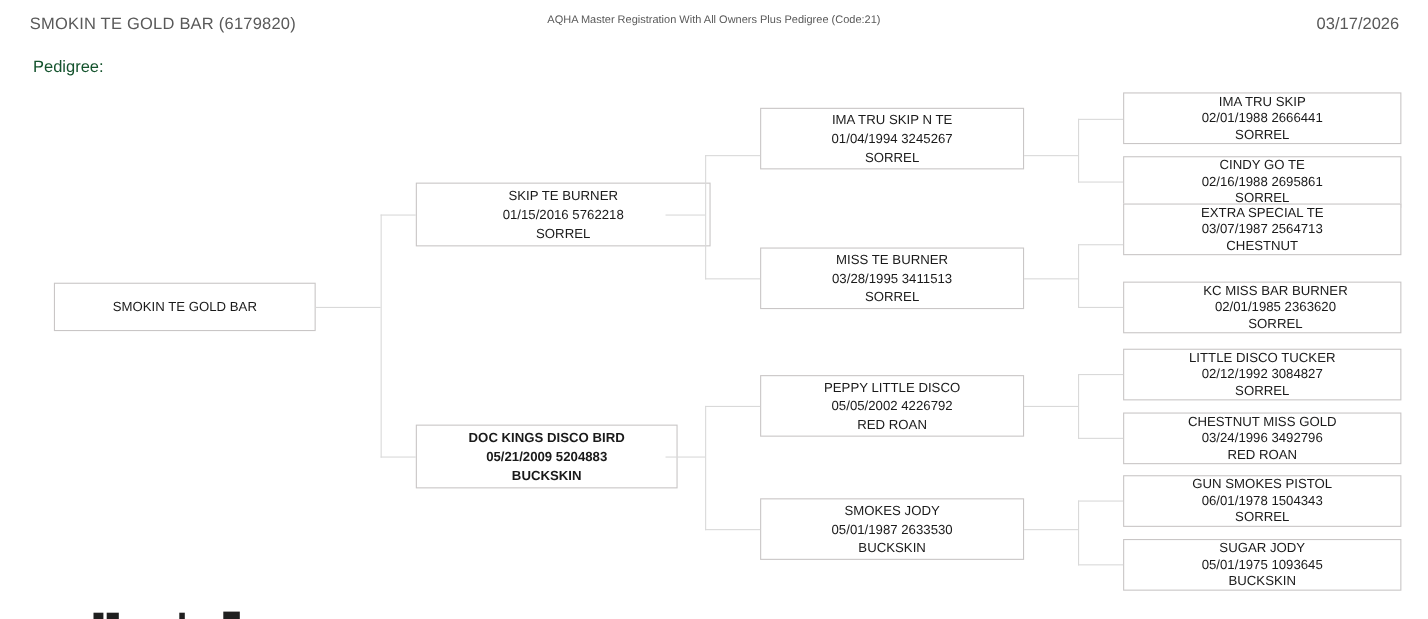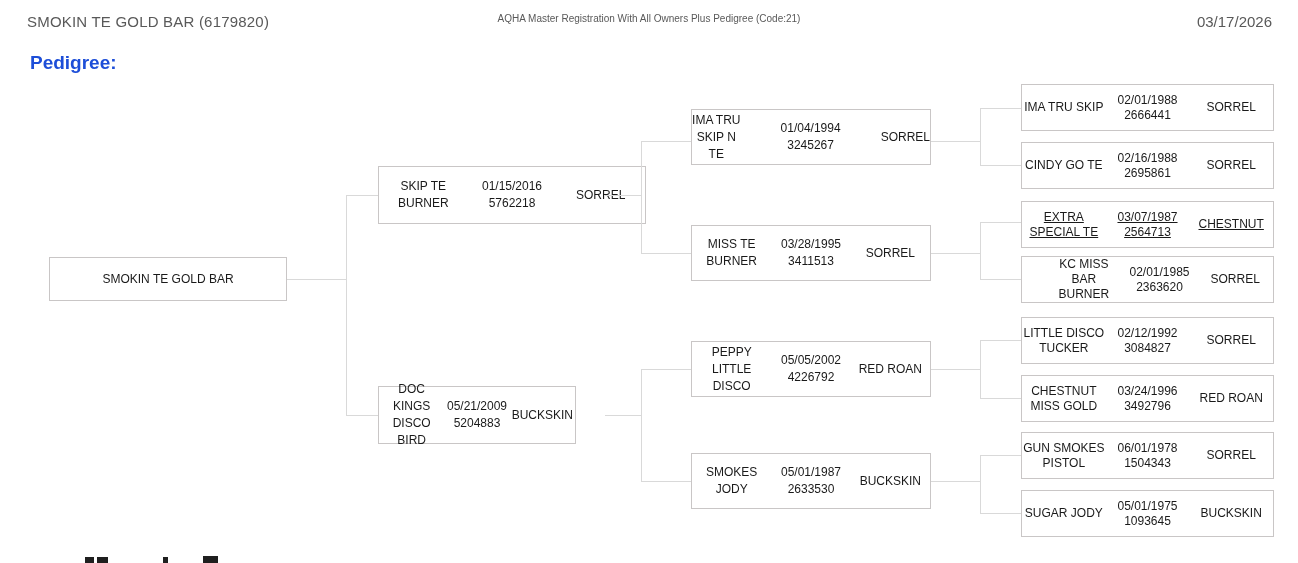--- a/index.html
+++ b/index.html
@@ -3,36 +3,36 @@
 <meta charset="utf-8">
 <style>
   html,body{margin:0;padding:0;background:#ffffff;}
   body{font-family:"Liberation Sans", sans-serif;}
   #page{position:relative;width:1298px;height:563px;background:#fff;overflow:hidden;}
 
   
   .hdr-left{position:absolute;left:27px;top:13px;font-size:15px;color:#595959;letter-spacing:.2px;}
   .hdr-center{position:absolute;left:0;top:13px;width:1298px;text-align:center;font-size:10px;color:#595959;}
   .hdr-right{position:absolute;right:26px;top:13px;font-size:15px;color:#595959;}
-  .sec-label{position:absolute;left:30px;top:52px;font-size:19px;font-weight:bold;color:#1d4ed8;}
+  .sec-label{position:absolute;left:30px;top:52px;font-size:15px;font-weight:normal;color:#14532d;}
 
   
   .node{position:absolute;background:#fff;border:1px solid #c9c6c6;box-sizing:border-box;
-        display:flex;flex-direction:row;justify-content:center;align-items:center;
+        display:flex;flex-direction:column;justify-content:center;align-items:center;
         text-align:center;color:#1a1a1a;font-size:12px;line-height:17px;}
   .node div{width:100%;}
   .g1 {left:49px;  top:257px; width:238px; height:44px; line-height:16px;}
   .g2a{left:378px; top:166px; width:268px; height:58px;}
-  .g2b{left:378px; top:386px; width:198px; height:58px;}
-  .g3a{left:691px; top:109px; width:240px; height:56px;gap:40px;}
+  .g2b{left:378px; top:386px; width:238px; height:58px;font-weight:bold;}
+  .g3a{left:691px; top:98px; width:240px; height:56px;}
   .g3b{left:691px; top:225px; width:240px; height:56px;}
   .g3c{left:691px; top:341px; width:240px; height:56px;}
   .g3d{left:691px; top:453px; width:240px; height:56px;}
   .g4 {left:1021px; width:253px; height:47px; line-height:15px;}
-  .g4a{top:84px;} .g4b{top:142px;} .g4c{top:201px;text-decoration:underline;} .g4d{top:256px;padding-left:24px;}
+  .g4a{top:84px;} .g4b{top:142px;} .g4c{top:185px;} .g4d{top:256px;padding-left:24px;}
   .g4e{top:317px;} .g4f{top:375px;} .g4g{top:432px;} .g4h{top:490px;align-items:center;}
 
   
   .hline,.vline{position:absolute;background:#d9d9d9;}
   .hline{height:1px;}
   .vline{width:1px;}
 
   
   .frag{position:absolute;background:#1f1f1f;}
 </style>

